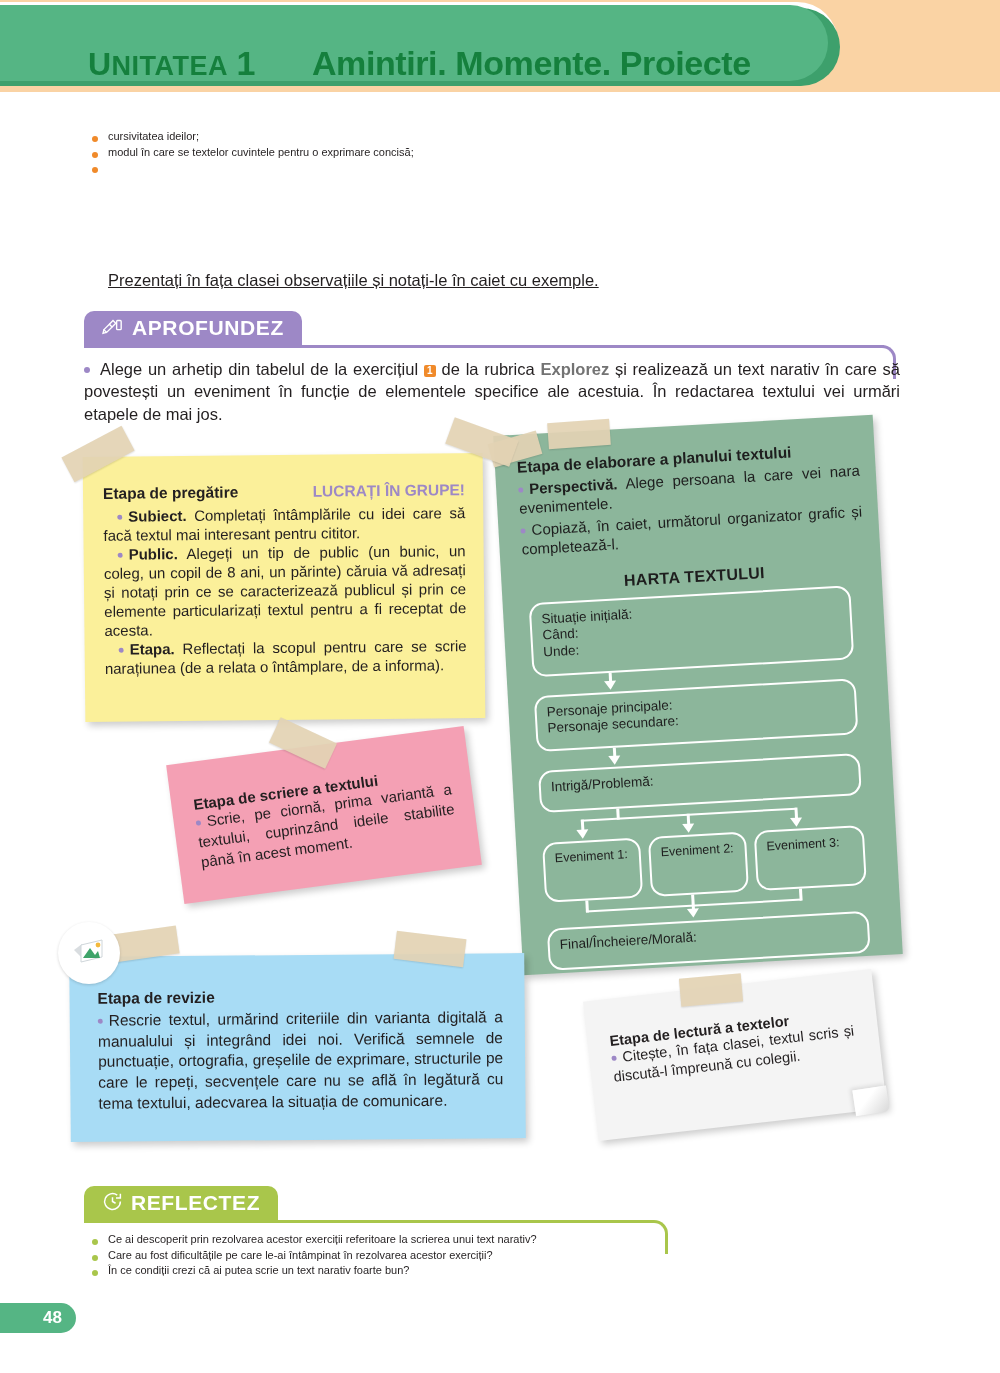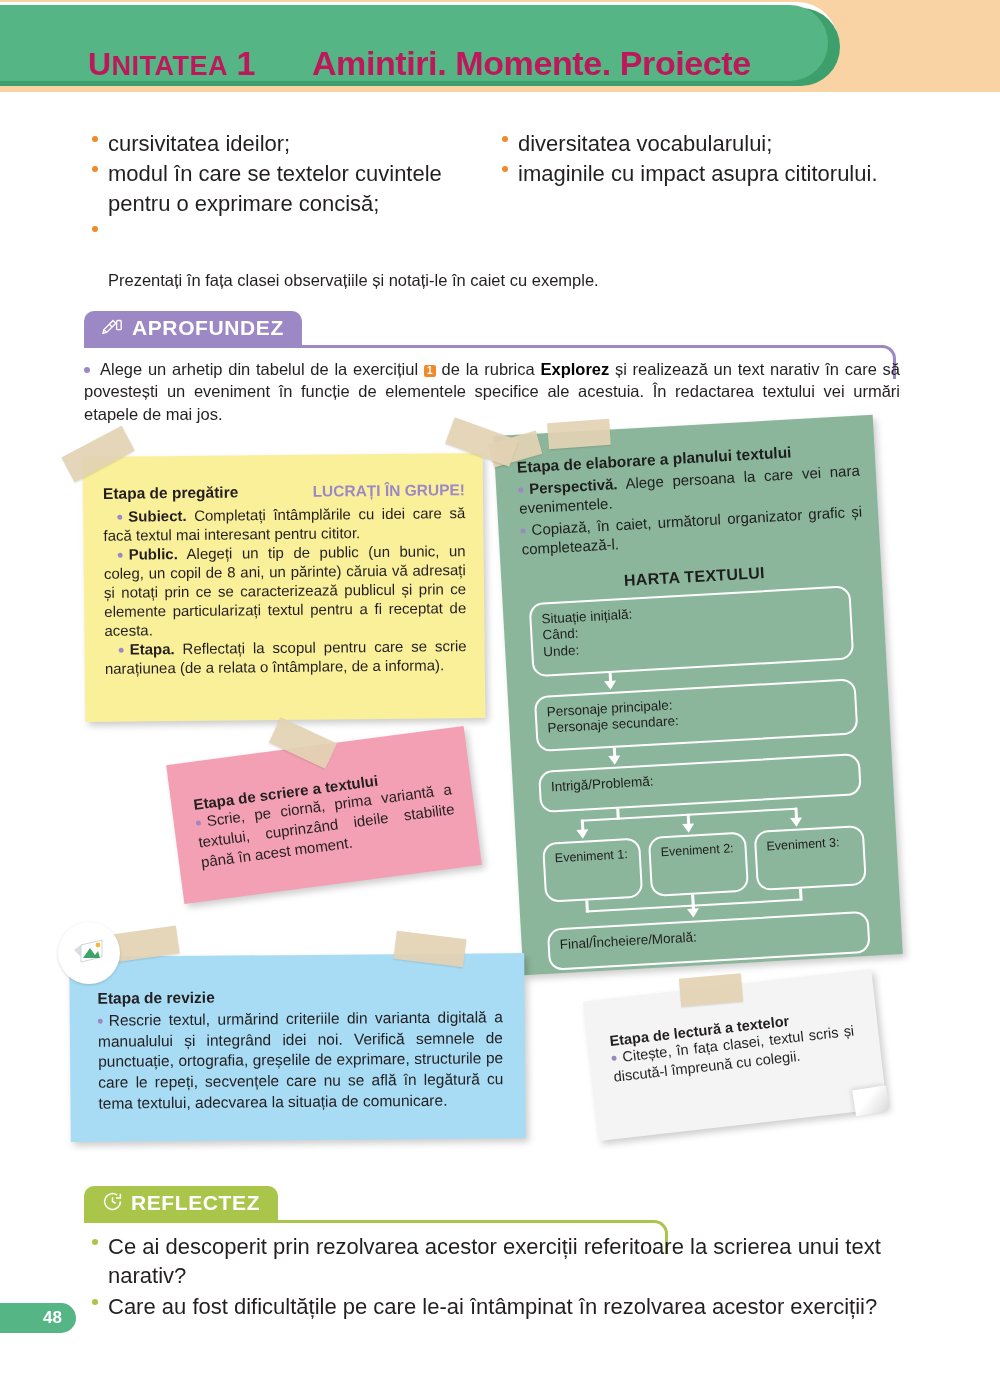--- a/index.html
+++ b/index.html
@@ -20,21 +20,21 @@
   .hdr-banner-outline{
     position:absolute;left:-40px;top:2px;width:878px;height:82px;
     background:#ffffff;border-radius:0 42px 42px 0;
   }
   .hdr-banner{
     position:absolute;left:-40px;top:5px;width:868px;height:76px;
     background:#55b584;border-radius:0 38px 38px 0;
   }
   .hdr-text{
     position:absolute;left:88px;top:44px;
-    color:#be185d;white-space:nowrap;
+    color:#15803d;white-space:nowrap;
   }
   .hdr-unit{
     font-size:27px;font-weight:bold;letter-spacing:.5px;
     display:inline-block;vertical-align:baseline;
   }
   .hdr-unit .cap{font-size:32px;}
   .hdr-num{font-size:34px;font-weight:bold;margin-left:4px;display:inline-block;}
   .hdr-title{
     font-size:34px;font-weight:bold;margin-left:52px;display:inline-block;
     letter-spacing:-.4px;
@@ -45,40 +45,40 @@
   .ex5-head{font-size:16.5px;line-height:1.3;}
   .num-badge{
     display:inline-block;background:#f08a2a;color:#fff;font-size:11px;font-weight:bold;
     width:14px;height:14px;line-height:14px;text-align:center;border-radius:2px;
     vertical-align:2px;margin-right:5px;
   }
   .lucrati{color:#f08a2a;font-weight:bold;}
   .cols{position:relative;margin-top:7px;}
   .col-l{position:absolute;left:0;top:0;width:400px;}
   .col-r{position:absolute;left:410px;top:0;width:420px;}
-  .li{position:relative;padding-left:24px;margin-bottom:1px;font-size:22px;line-height:1.33;}
+  .li{position:relative;padding-left:24px;margin-bottom:1px;font-size:11px;line-height:1.33;}
   .li > .dotw{position:absolute;left:8px;top:7px;width:6px;height:6px;border-radius:50%;background:#f08a2a;}
-  .closing{position:absolute;left:24px;top:142px;font-size:16.5px;}
+  .closing{position:absolute;left:24px;top:142px;font-size:16.5px;text-decoration:underline;}
 
   
   .tab{
     position:absolute;display:flex;align-items:center;gap:8px;
     border-radius:10px 10px 0 0;padding:0 18px;height:34px;
   }
   .tab-label{color:#fff;font-size:21px;font-weight:bold;letter-spacing:.6px;}
   .aprof-tab{left:84px;top:311px;background:#9d88c6;}
   .aprof-rule{position:absolute;left:84px;top:345px;width:800px;height:3px;background:#9d88c6;}
   .aprof-bracket{
     position:absolute;left:868px;top:345px;width:28px;height:34px;
     border-top:3px solid #9d88c6;border-right:3px solid #9d88c6;
     border-radius:0 14px 0 0;box-sizing:border-box;
   }
   .aprof-txt{position:absolute;left:84px;top:358px;width:816px;font-size:16.5px;line-height:1.35;text-align:justify;}
   .aprof-txt .dotp{display:inline-block;width:6px;height:6px;border-radius:50%;background:#9d88c6;margin-right:10px;vertical-align:2px;}
-  .explorez{color:#000000;font-weight:bold;}
+  .explorez{color:#737373;font-weight:bold;}
   .num-badge-sm{
     display:inline-block;background:#f08a2a;color:#fff;font-size:10px;font-weight:bold;
     width:12px;height:12px;line-height:12px;text-align:center;border-radius:2px;vertical-align:1px;
   }
 
   
   .refl-tab{left:84px;top:1186px;background:#a9c64b;}
   .refl-rule{position:absolute;left:84px;top:1220px;width:570px;height:3px;background:#a9c64b;}
   .refl-bracket{
     position:absolute;left:640px;top:1220px;width:28px;height:34px;
@@ -191,24 +191,20 @@
     <span class="hdr-title">Amintiri. Momente. Proiecte</span>
   </div>
 
   <div class="ex5">
     <div class="cols" style="height:168px;">
       <div class="col-l">
         <div class="li"><span class="dotw"></span><span>cursivitatea ideilor;</span></div>
         <div class="li"><span class="dotw"></span><span>modul în care se textelor cuvintele pentru o exprimare concisă;</span></div>
         <div class="li"><span class="dotw"></span></div>
       </div>
-      <div class="col-r">
-        <div class="li"><span class="dotw"></span><span>diversitatea vocabularului;</span></div>
-        <div class="li"><span class="dotw"></span><span>imaginile cu impact asupra cititorului.</span></div>
-      </div>
       <div class="closing">Prezentați în fața clasei observațiile și notați-le în caiet cu exemple.</div>
     </div>
   </div>
 
   <div class="tab aprof-tab">
     <span>
       <svg width="22" height="20" viewBox="0 0 24 22" fill="none" stroke="#ffffff" stroke-width="1.5">
         <path d="M2 15 L8 9 L11 12 L5 18 Z"></path>
         <path d="M8 9 L12 5 L15 8 L11 12"></path>
         <rect x="16" y="5" width="5" height="10" rx="1"></rect>
@@ -348,17 +344,18 @@
         <path d="M12 7 L12 12 L15.5 14"></path>
       </svg>
     </span>
     <span class="tab-label">REFLECTEZ</span>
   </div>
   <div class="refl-rule"></div>
   <div class="refl-bracket"></div>
   <div class="refl-list">
     <div class="li"><span class="dotw"></span><span>Ce ai descoperit prin rezolvarea acestor exerciții referitoare la scrierea unui text narativ?</span></div>
     <div class="li"><span class="dotw"></span><span>Care au fost dificultățile pe care le-ai întâmpinat în rezolvarea acestor exerciții?</span></div>
+    <div class="li"><span class="dotw"></span><span>În ce condiții crezi că ai putea scrie un text narativ foarte bun?</span></div>
   </div>
 
   <div class="pagenum">48</div>
 
 </div>
 
 </body></html>

